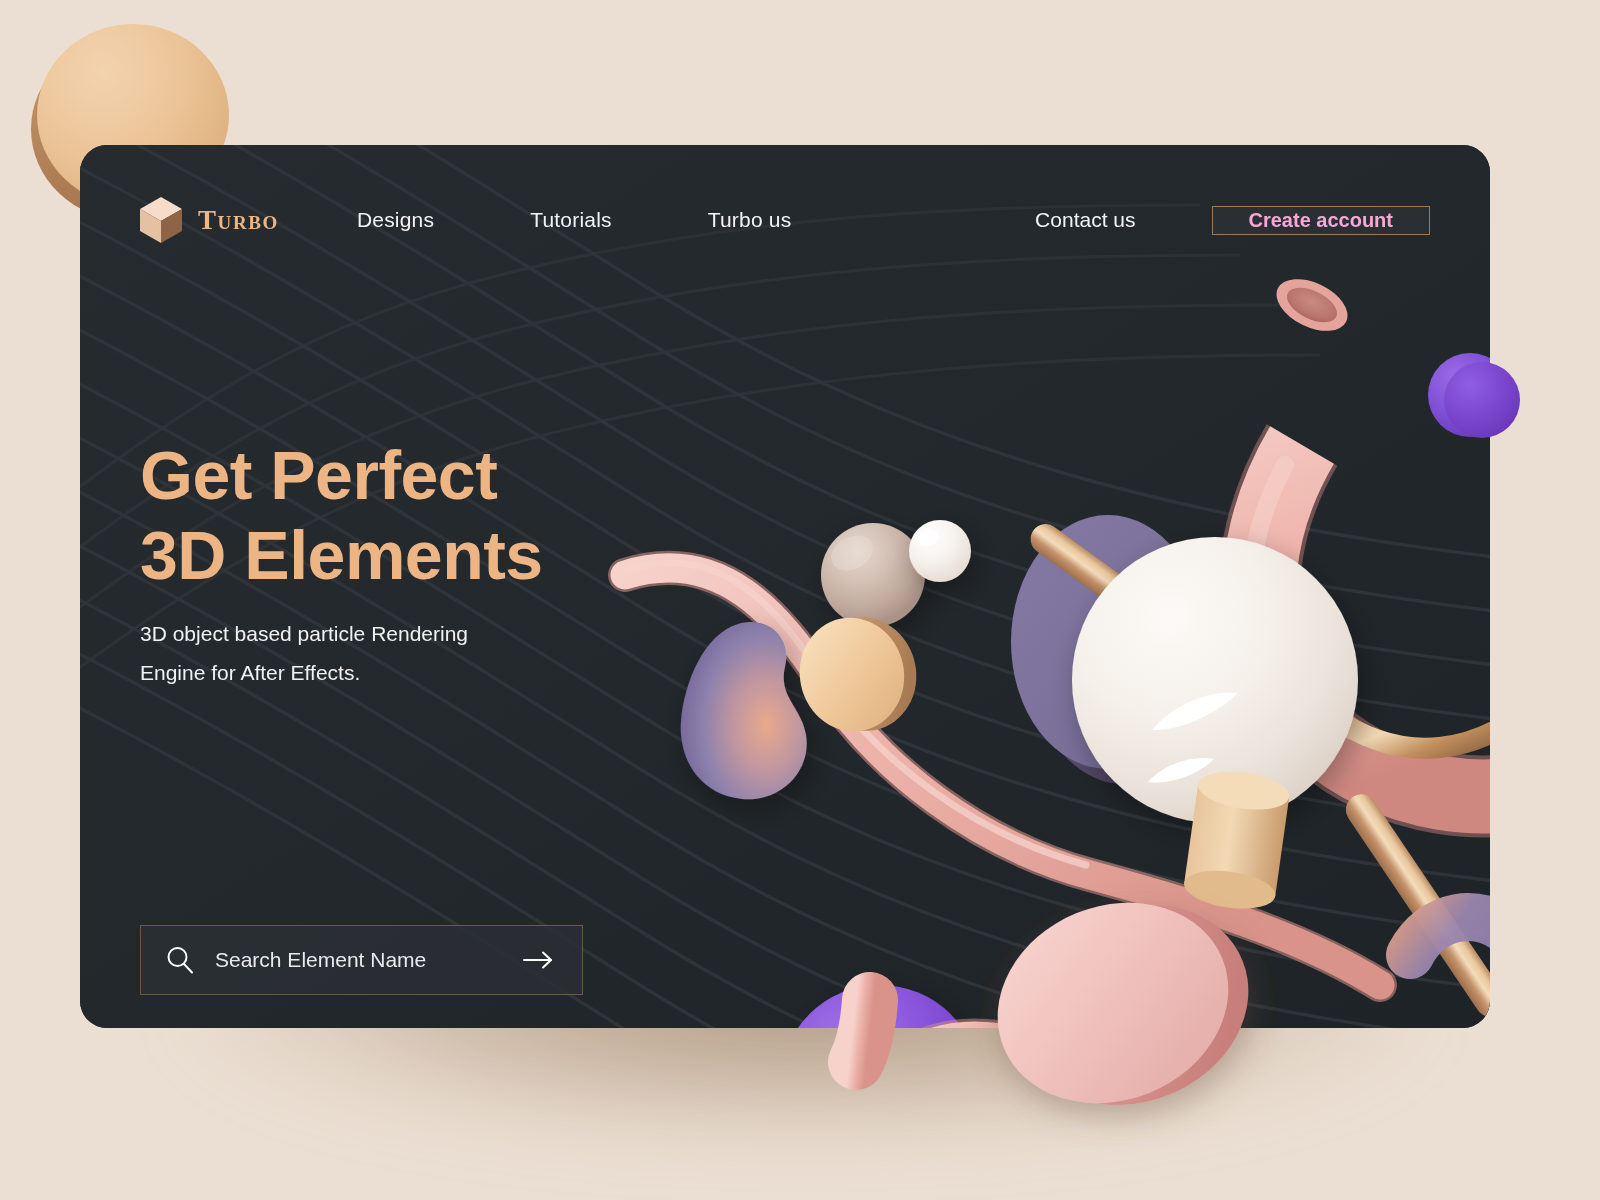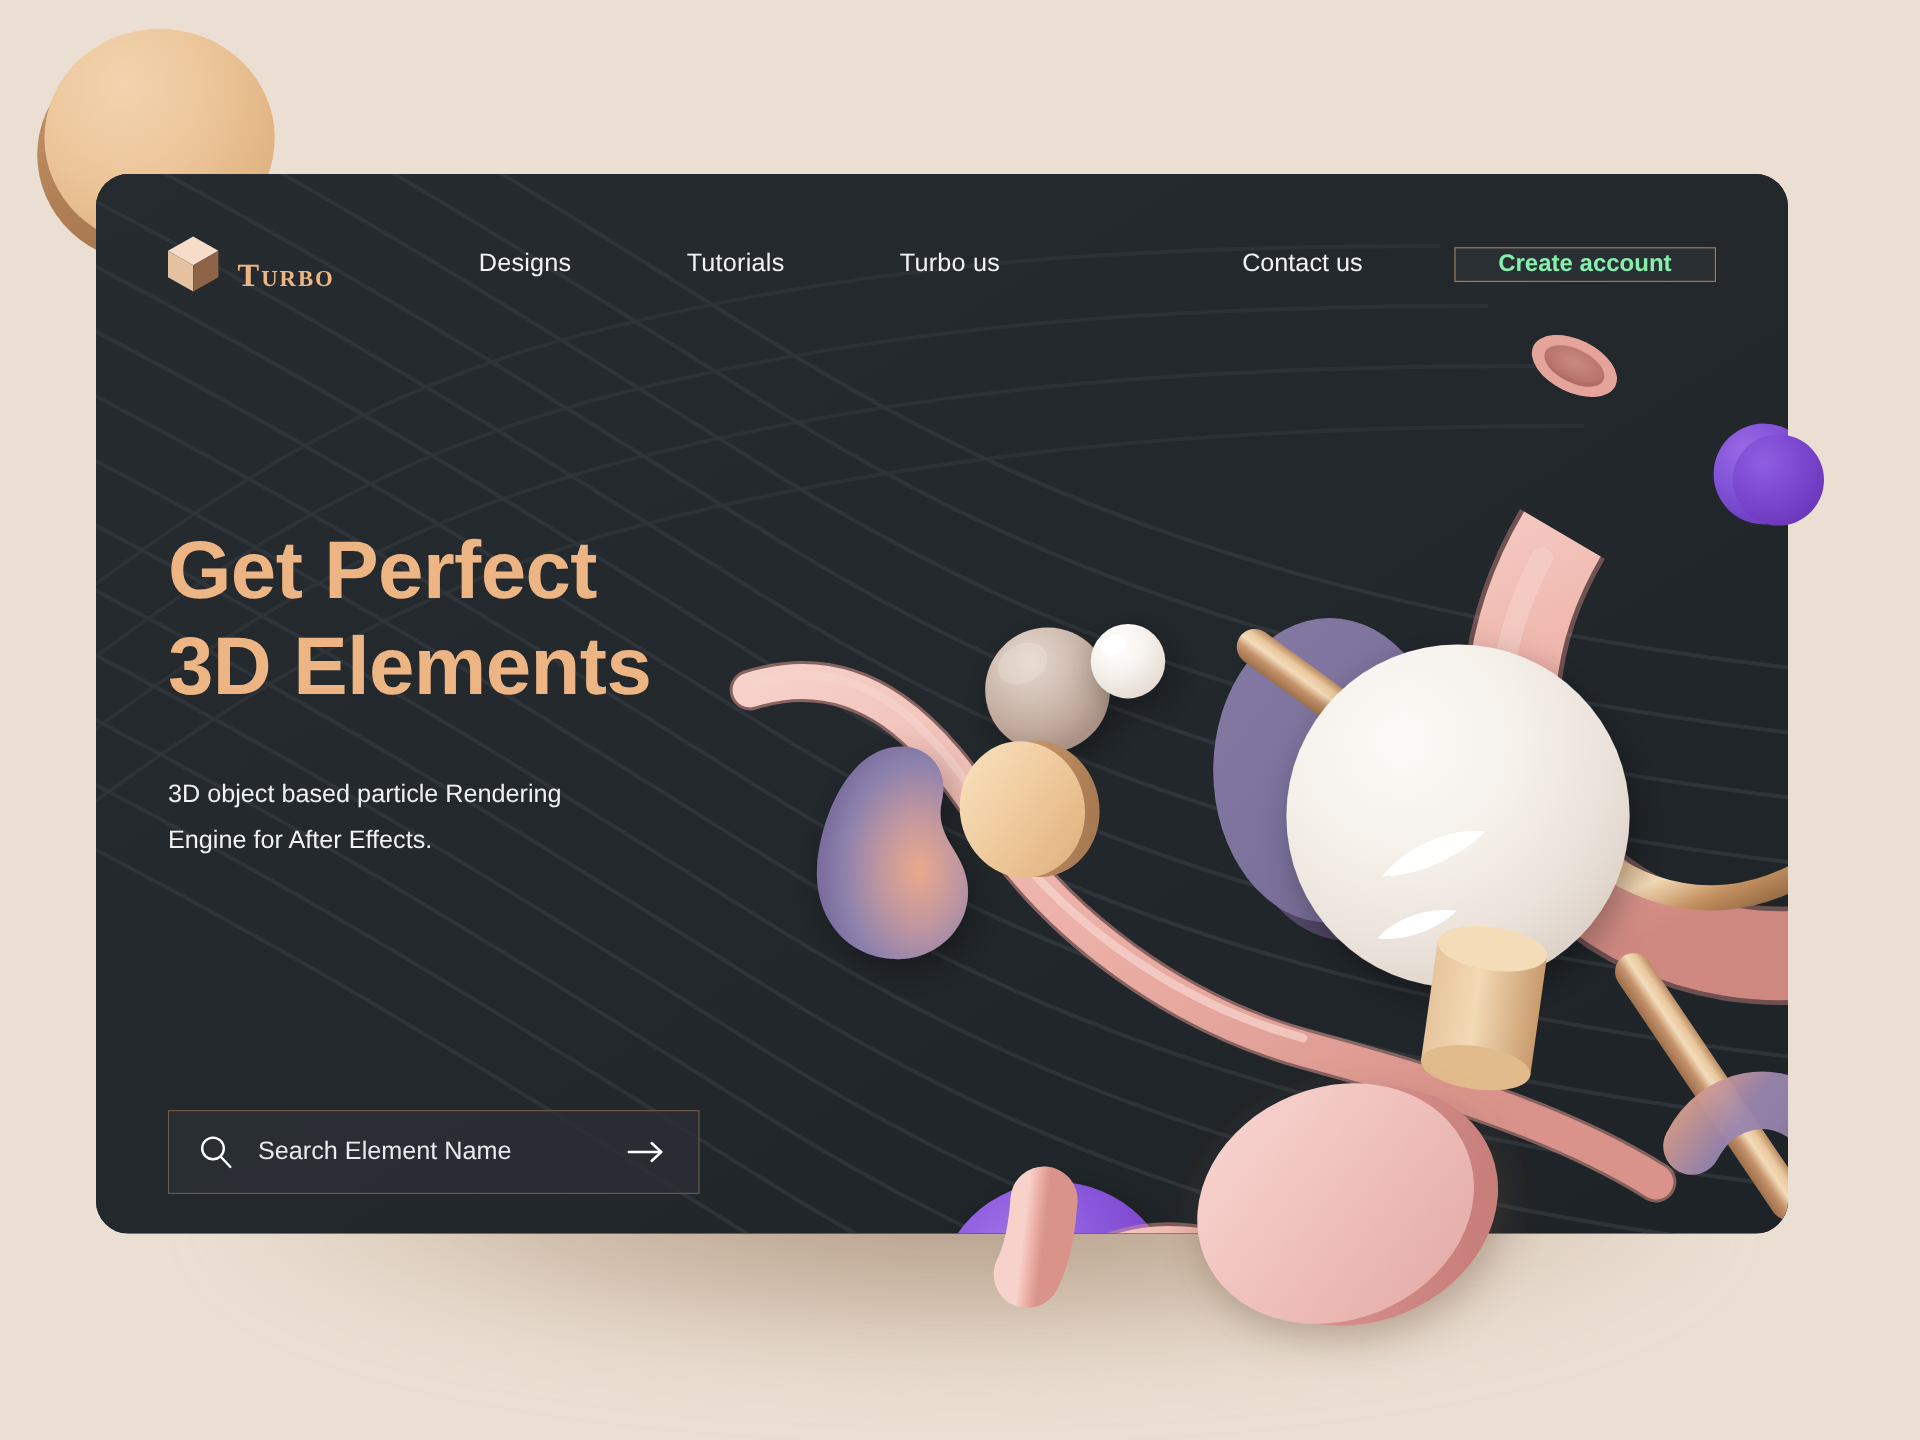--- a/index.html
+++ b/index.html
@@ -53,54 +53,54 @@
   .wave-tex { position: absolute; inset: 0; opacity: 1; }
   .wave-tex svg { display: block; width: 100%; height: 100%; }
 
   
   .navbar {
     position: absolute; left: 0; top: 0; width: 100%; height: 150px;
     display: flex; align-items: center;
     padding: 0 60px 0 58px;
     z-index: 40;
   }
-  .brand { display: flex; align-items: flex-end; gap: 14px; margin-right: 120px; }
+  .brand { display: flex; align-items: center; gap: 14px; margin-right: 78px; }
   .cube-ico { width: 46px; height: 50px; display:block; }
   .brand-name {
     color: #edb684; font-size: 27px; font-weight: 700;
     letter-spacing: 1.6px;
     font-variant: small-caps;
     font-family: "Liberation Serif", serif;
   }
   .nav-links { display: flex; align-items: center; gap: 0; }
   .nav-link {
     color: #f2f3f4; font-size: 21px; letter-spacing: .2px;
     padding: 8px 0; margin-right: 96px; cursor: pointer;
     white-space: nowrap;
   }
   .nav-right { margin-left: auto; display: flex; align-items: center; gap: 76px; }
   .contact-link { color: #f2f3f4; font-size: 21px; cursor: pointer; white-space: nowrap; }
   .cta-btn {
     border: 1px solid #9d7b58;
     background: rgba(255,255,255,0.035);
-    color: #86efac;
+    color: #f9a8d4;
     font-size: 20px; font-weight: 600;
     padding: 2px 36px;
     cursor: pointer; white-space: nowrap;
   }
 
   
   .hero-copy { position: absolute; left: 60px; top: 290px; z-index: 35; }
   .headline {
     color: #eeb584;
     font-size: 68px; font-weight: 700; line-height: 1.18;
     letter-spacing: -0.5px;
   }
   .subtitle {
-    margin-top: 48px;
+    margin-top: 20px;
     color: #f0f1f2; font-size: 21px; line-height: 1.85;
     max-width: 420px;
   }
 
   
   .search-bar {
     position: absolute; left: 60px; top: 780px; z-index: 36;
     width: 443px; height: 70px;
     background: rgba(42,47,52,0.88);
     border: 1px solid rgba(160,124,90,0.55);

